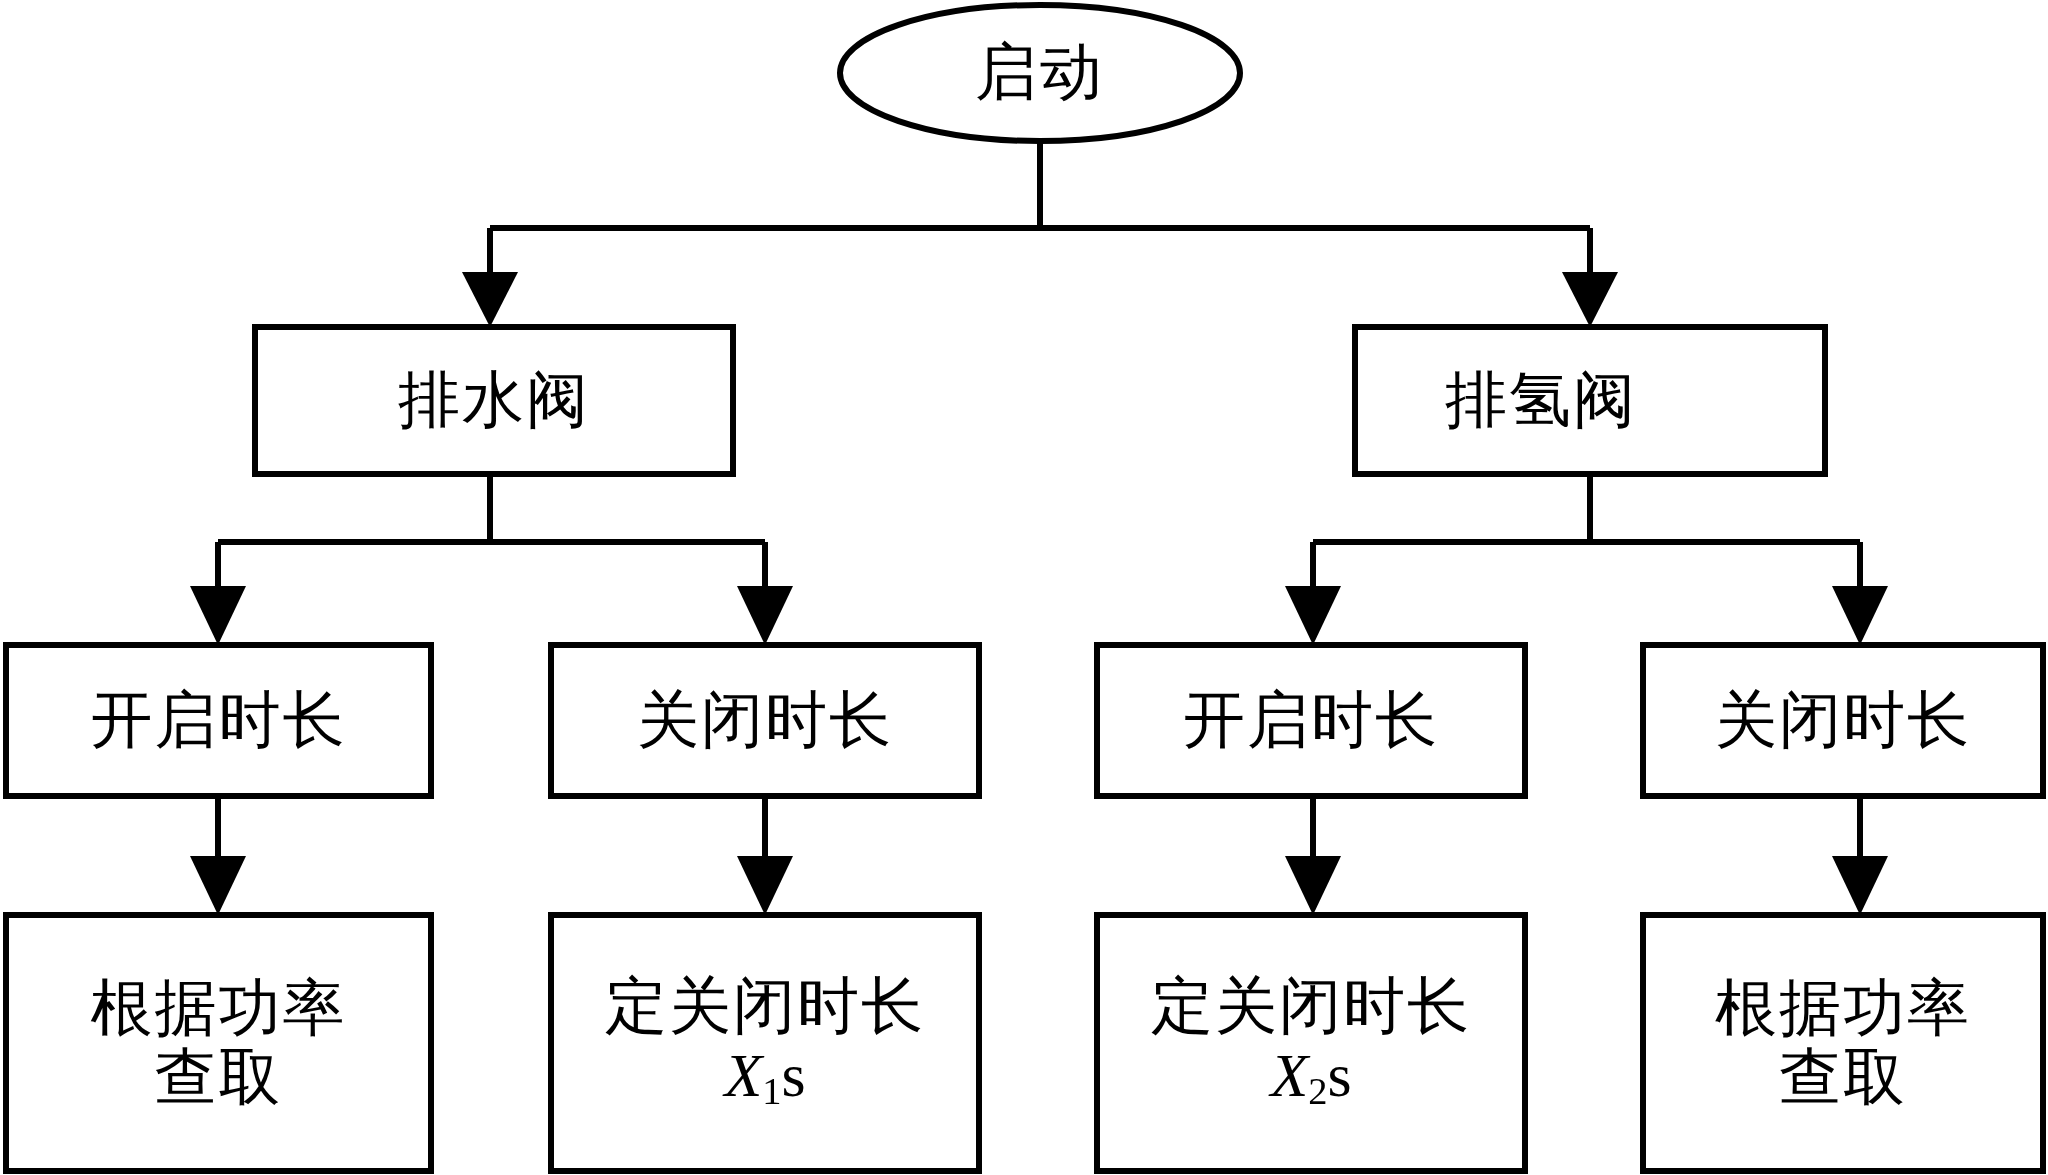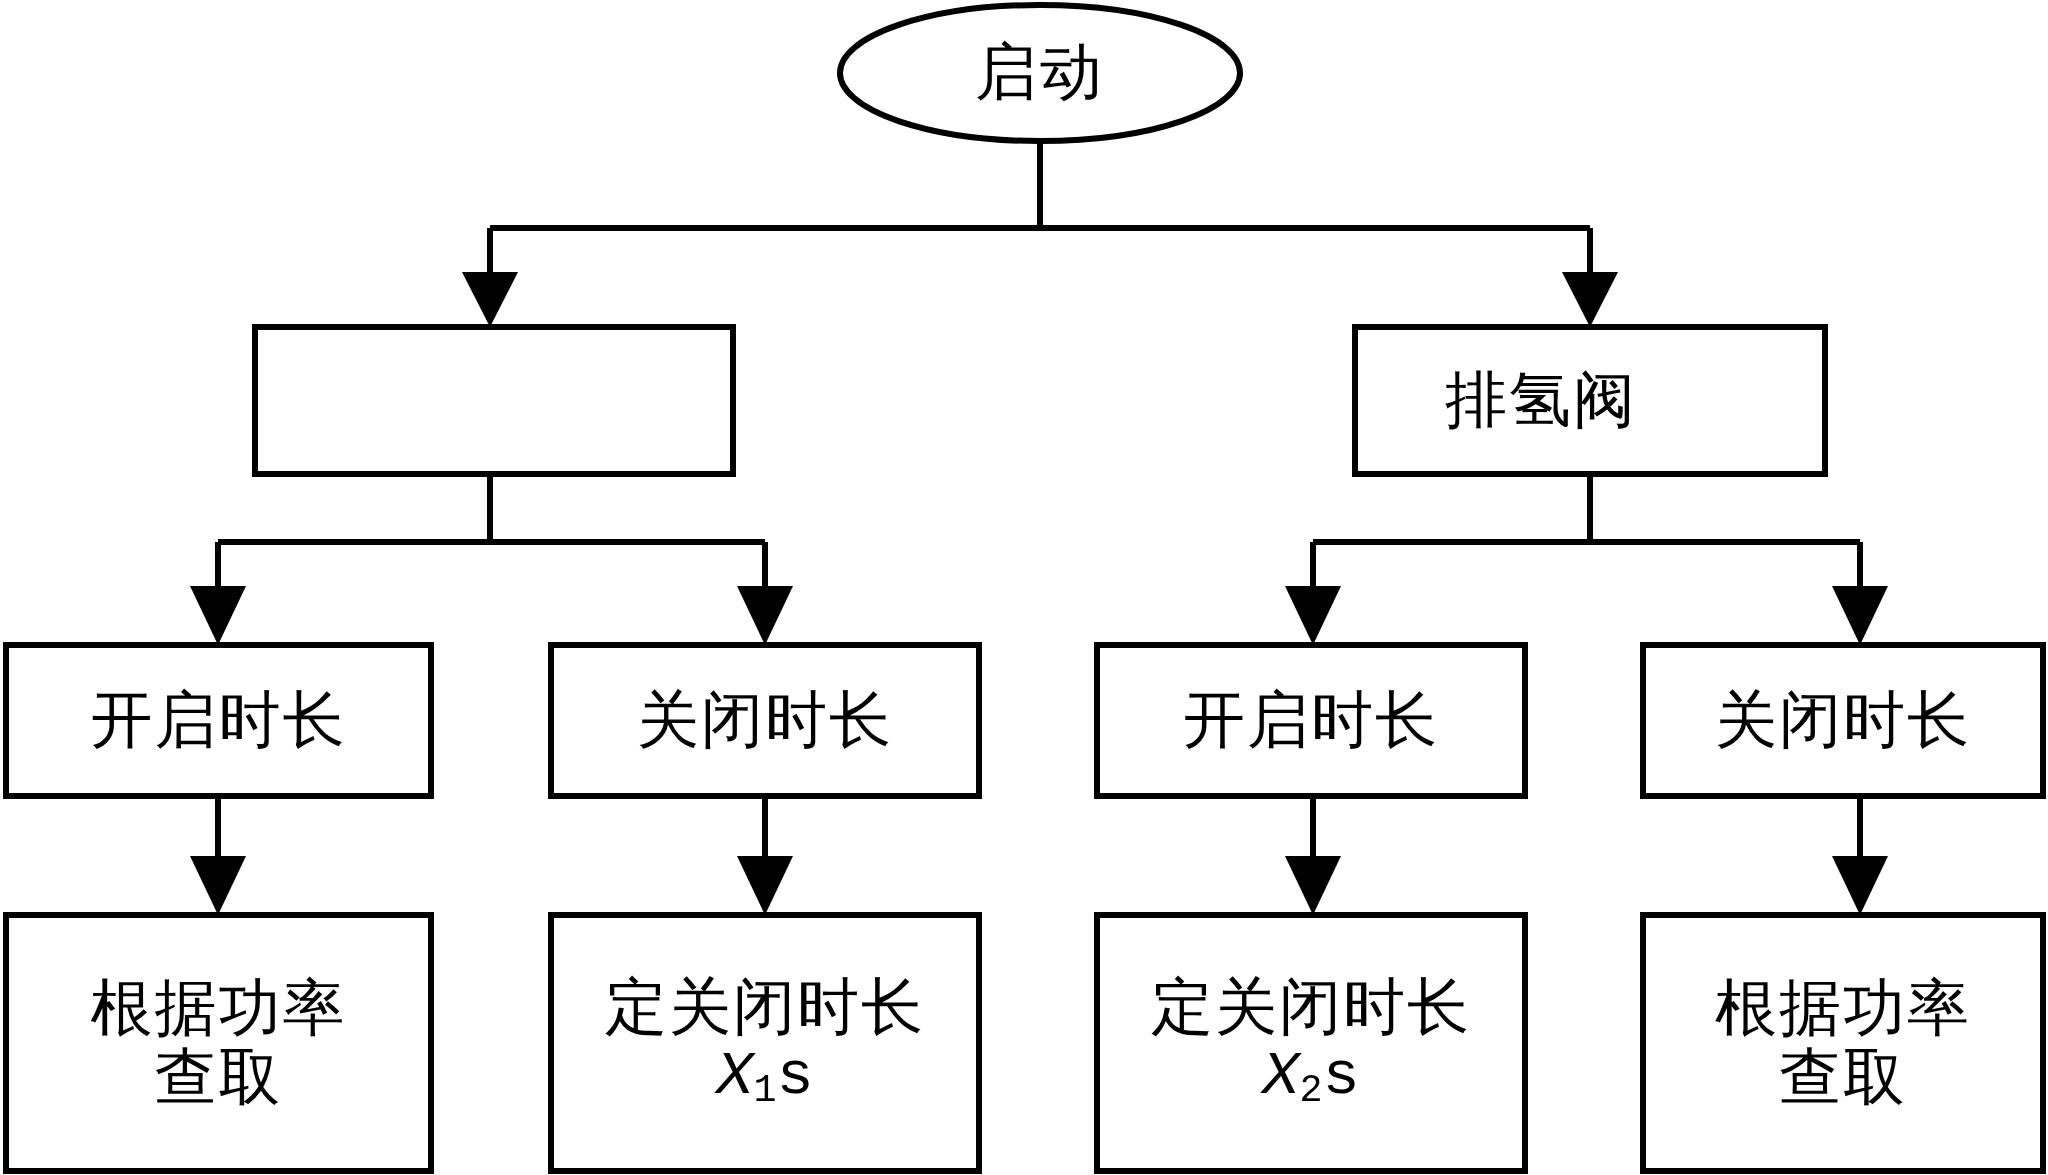--- a/index.html
+++ b/index.html
@@ -57,21 +57,20 @@
   }
   .label-start {
     font-size: 62px;
     letter-spacing: 3px;
   }
   .label-line2 {
     font-size: 62px;
     font-style: italic;
     letter-spacing: 0px;
     display: block;
-    font-family: Liberation Mono, monospace;
   }
   .label-line2 .unit {
     font-style: normal;
   }
   .label-line2 sub {
     font-style: normal;
     font-size: 0.62em;
     vertical-align: -0.22em;
   }
 </style>
@@ -138,20 +137,21 @@
     <rect class="node-shape box-shape" x="1643" y="645" width="400" height="151"></rect>
 
     <rect class="node-shape box-shape" x="6" y="915" width="425" height="256"></rect>
     <rect class="node-shape box-shape" x="551" y="915" width="428" height="256"></rect>
     <rect class="node-shape box-shape" x="1097" y="915" width="428" height="256"></rect>
     <rect class="node-shape box-shape" x="1643" y="915" width="400" height="256"></rect>
   </svg>
 
   <div class="node-label label-start" style="left:840px; top:5px; width:400px; height:136px;">启动</div>
 
+  <div class="node-label label-cjk" style="left:255px; top:327px; width:478px; height:147px;">排水阀</div>
 
   <div class="node-label label-cjk" style="left:1306px; top:327px; width:470px; height:147px;">排氢阀</div>
 
   <div class="node-label label-cjk" style="left:6px; top:645px; width:425px; height:151px;">开启时长</div>
 
   <div class="node-label label-cjk" style="left:551px; top:645px; width:428px; height:151px;">关闭时长</div>
 
   <div class="node-label label-cjk" style="left:1097px; top:645px; width:428px; height:151px;">开启时长</div>
 
   <div class="node-label label-cjk" style="left:1643px; top:645px; width:400px; height:151px;">关闭时长</div>

